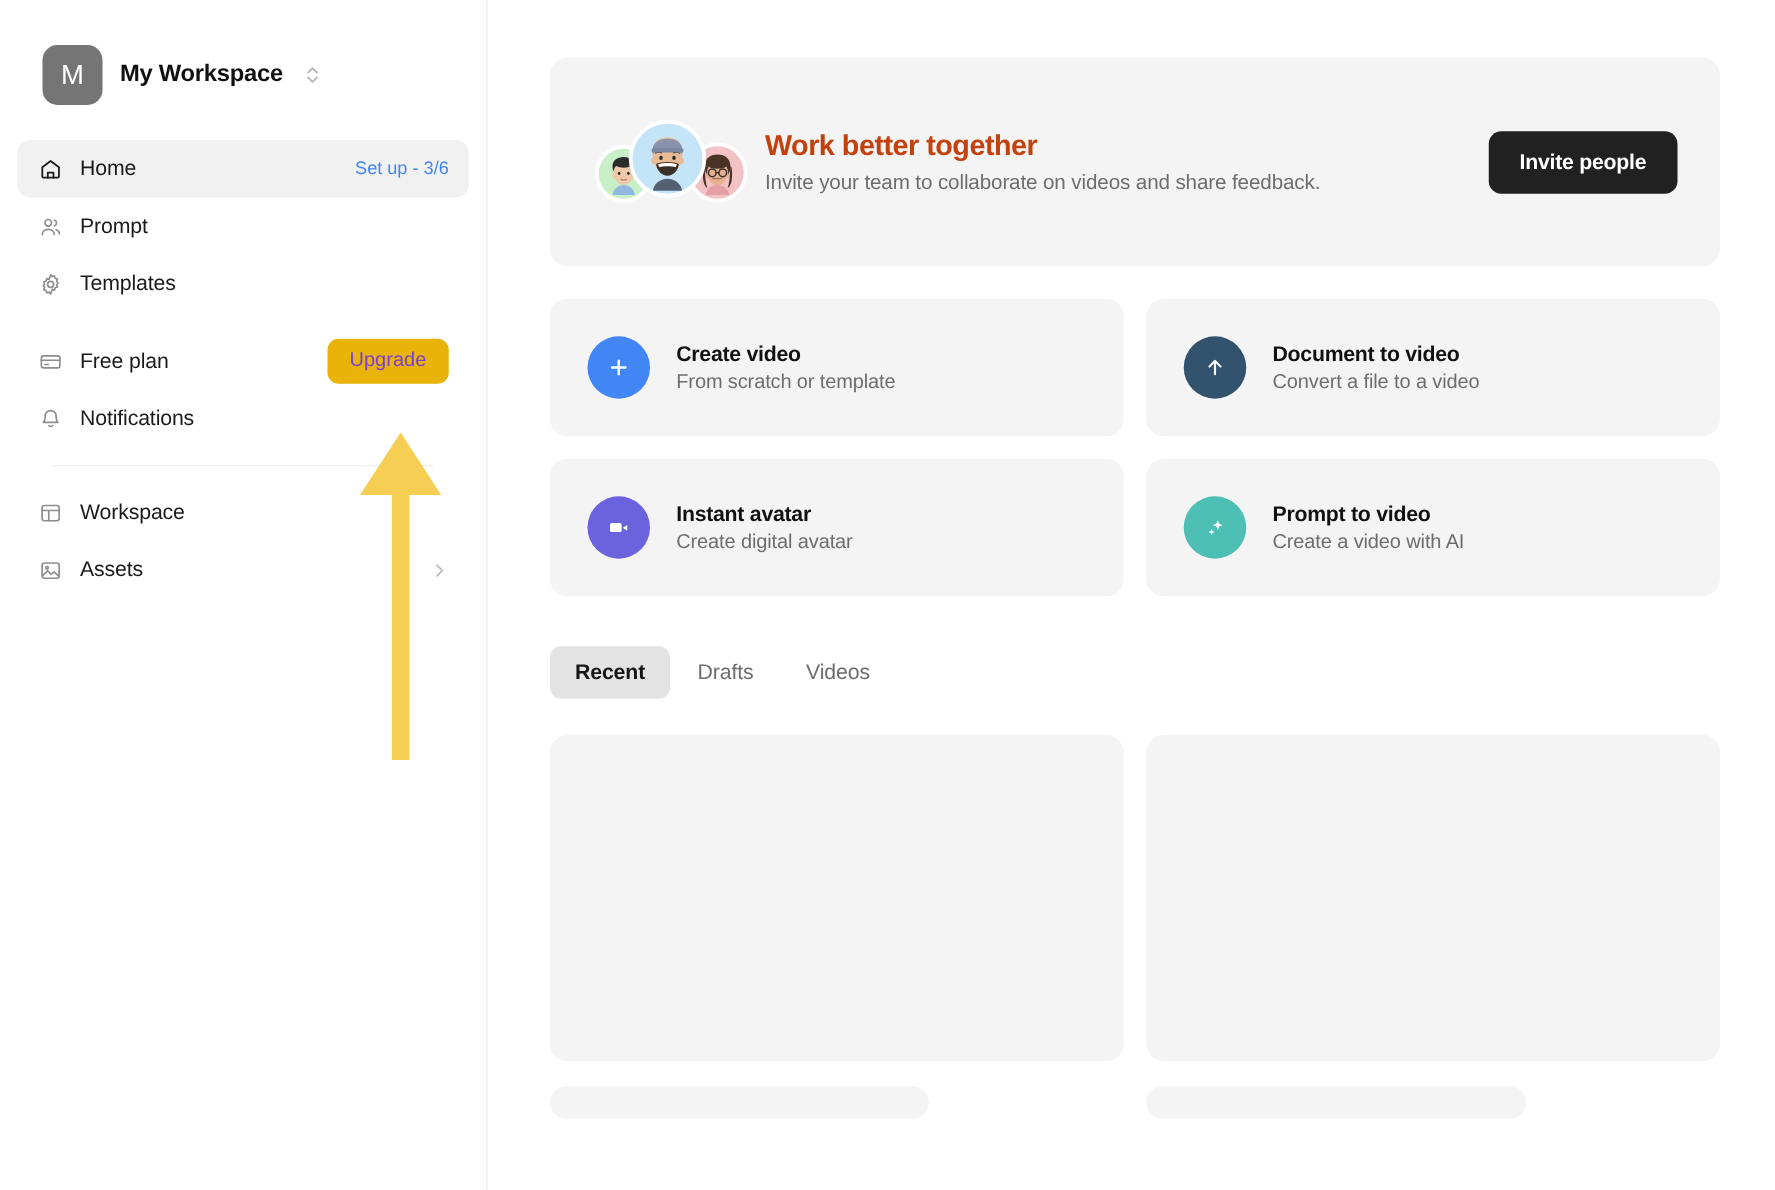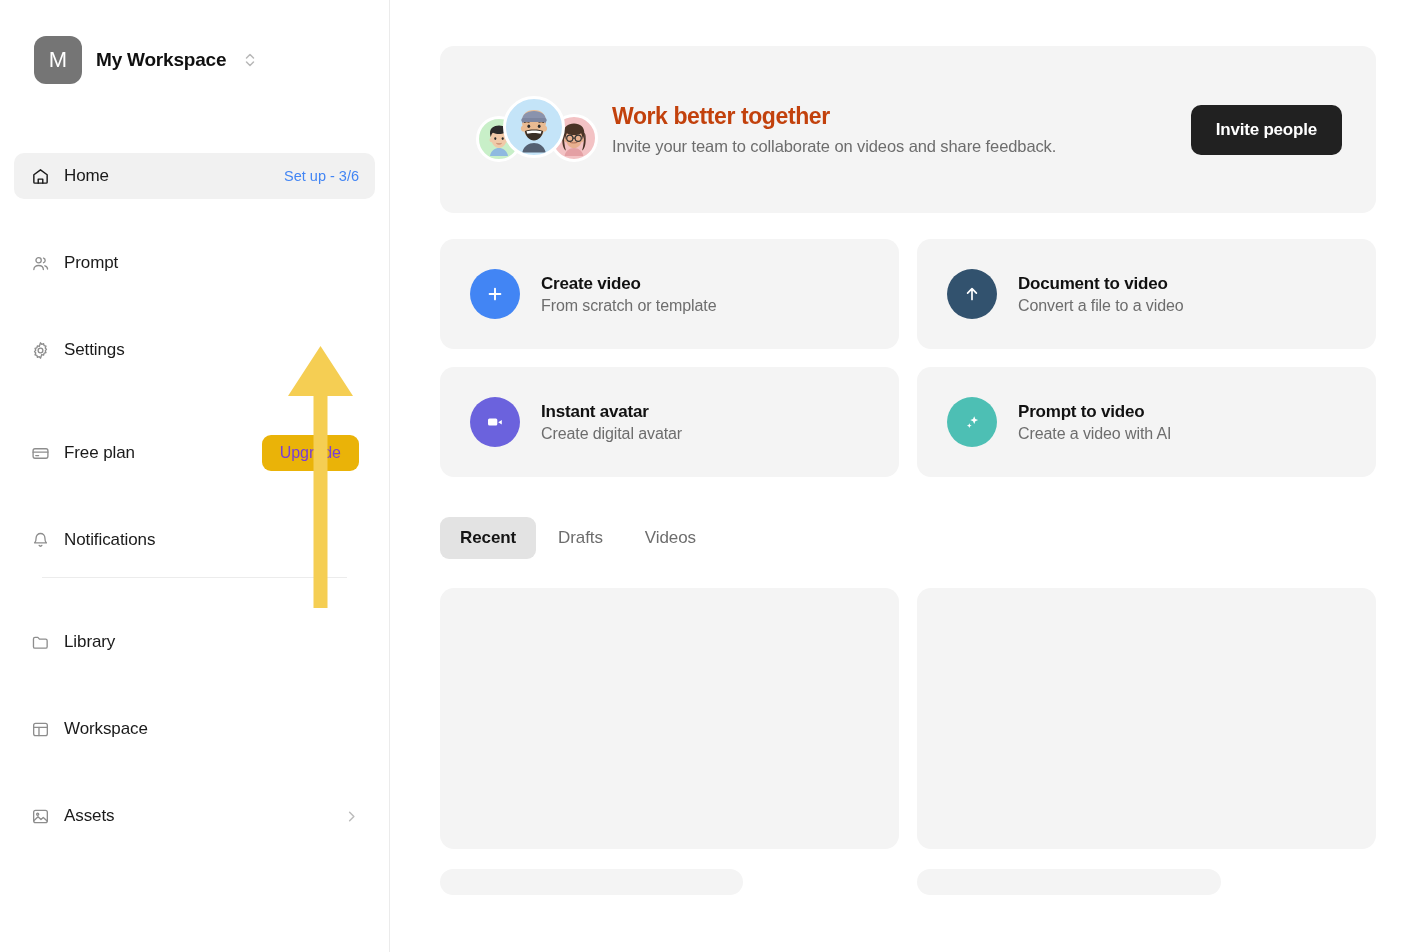--- a/index.html
+++ b/index.html
@@ -32,21 +32,21 @@
     font-size: 22px; font-weight: 400; letter-spacing: .2px;
   }
   .ws-name { font-size: 19px; font-weight: 700; color: #101010; letter-spacing: -0.2px; }
   .ws-chev { display: flex; flex-direction: column; align-items: center; gap: 2px; margin-left: 4px; }
   .ws-chev svg { display: block; }
 
   .nav { padding: 24px 14px 0 14px; }
   .nav-item {
     display: flex; align-items: center; gap: 14px;
     height: 46px; padding: 4px 16px; border-radius: 10px;
-    cursor: pointer; position: relative; margin-top: 41px;
+    cursor: pointer; position: relative;
   }
   .nav-item.active { background: #f1f1f1; }
   .nav-item .ico { width: 20px; height: 20px; display: flex; align-items: center; justify-content: center; flex: 0 0 20px; }
   .nav-item .ico svg { display: block; }
   .nav-label { font-size: 17px; color: #1a1a1a; font-weight: 400; letter-spacing: -0.1px; }
   .nav-right { margin-left: auto; display: flex; align-items: center; }
   .setup-badge { font-size: 14.5px; color: #4285f4; font-weight: 500; }
   .upgrade-btn {
     background: #eab308; color: #7a3fd4;
     border: none; border-radius: 9px;
@@ -167,21 +167,21 @@
         <span class="nav-label">Prompt</span>
       </div>
 
       <div class="nav-item">
         <span class="ico">
           <svg width="19" height="19" viewBox="0 0 20 20" fill="none" stroke="#8d8d8d" stroke-width="1.4" stroke-linecap="round" stroke-linejoin="round">
             <circle cx="10" cy="10" r="2.5"></circle>
             <path d="M10 1.9l1.3 1.55 1.95-.55.55 1.95 1.95.6-.75 1.9 1.3 1.5-1.3 1.5.75 1.9-1.95.6-.55 1.95-1.95-.55L10 18.1l-1.3-1.55-1.95.55-.55-1.95-1.95-.6.75-1.9-1.3-1.5 1.3-1.5-.75-1.9 1.95-.6.55-1.95 1.95.55z"></path>
           </svg>
         </span>
-        <span class="nav-label">Settings</span>
+        <span class="nav-label">Templates</span>
       </div>
 
       <div class="nav-gap"></div>
 
       <div class="nav-item">
         <span class="ico">
           <svg width="19" height="19" viewBox="0 0 20 20" fill="none" stroke="#8d8d8d" stroke-width="1.4" stroke-linecap="round" stroke-linejoin="round">
             <rect x="2.2" y="5" width="15.6" height="10" rx="2"></rect>
             <path d="M2.2 8.6h15.6"></path>
             <path d="M5 12.2h3"></path>
@@ -198,28 +198,20 @@
           <svg width="19" height="19" viewBox="0 0 20 20" fill="none" stroke="#8d8d8d" stroke-width="1.4" stroke-linecap="round" stroke-linejoin="round">
             <path d="M10 2.6a4.6 4.6 0 0 0-4.6 4.6c0 4-1.6 5.3-1.6 5.3h12.4s-1.6-1.3-1.6-5.3A4.6 4.6 0 0 0 10 2.6z"></path>
             <path d="M8.6 15.2a1.6 1.6 0 0 0 2.8 0"></path>
           </svg>
         </span>
         <span class="nav-label">Notifications</span>
       </div>
 
       <div class="nav-divider"></div>
 
-      <div class="nav-item">
-        <span class="ico">
-          <svg width="19" height="19" viewBox="0 0 20 20" fill="none" stroke="#8d8d8d" stroke-width="1.4" stroke-linecap="round" stroke-linejoin="round">
-            <path d="M2.6 6.2a1.6 1.6 0 0 1 1.6-1.6h3l1.7 1.9h6.5a1.6 1.6 0 0 1 1.6 1.6v6.3a1.6 1.6 0 0 1-1.6 1.6H4.2a1.6 1.6 0 0 1-1.6-1.6z"></path>
-          </svg>
-        </span>
-        <span class="nav-label">Library</span>
-      </div>
 
       <div class="nav-item">
         <span class="ico">
           <svg width="19" height="19" viewBox="0 0 20 20" fill="none" stroke="#8d8d8d" stroke-width="1.4" stroke-linecap="round" stroke-linejoin="round">
             <rect x="2.8" y="3.6" width="14.4" height="12.8" rx="2"></rect>
             <path d="M2.8 7.8h14.4"></path>
             <path d="M8.4 7.8v8.6"></path>
           </svg>
         </span>
         <span class="nav-label">Workspace</span>

